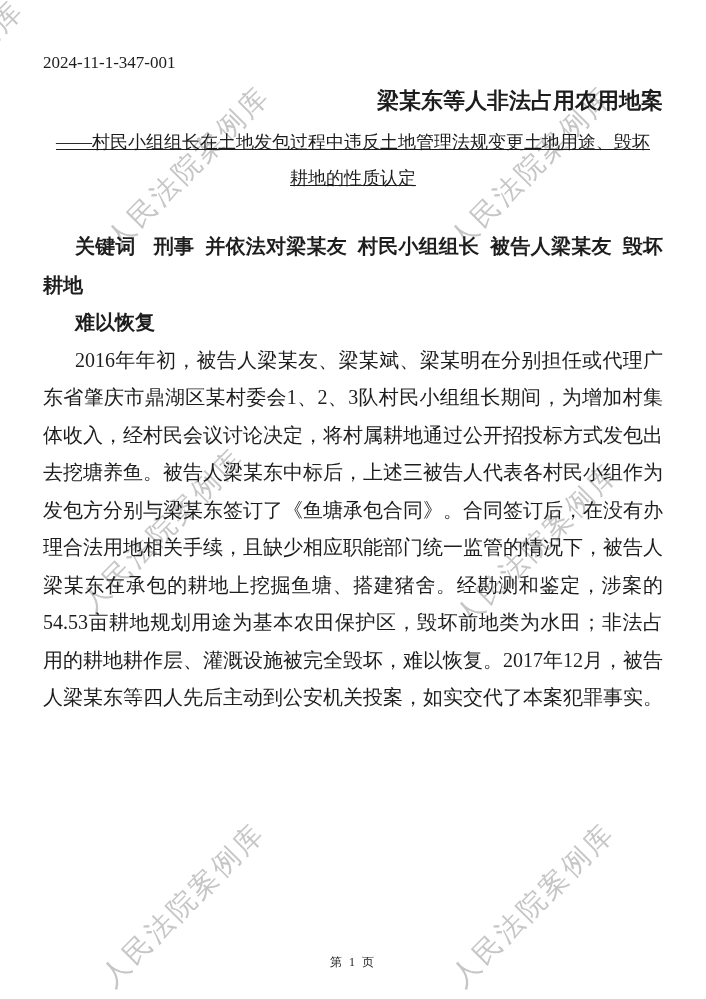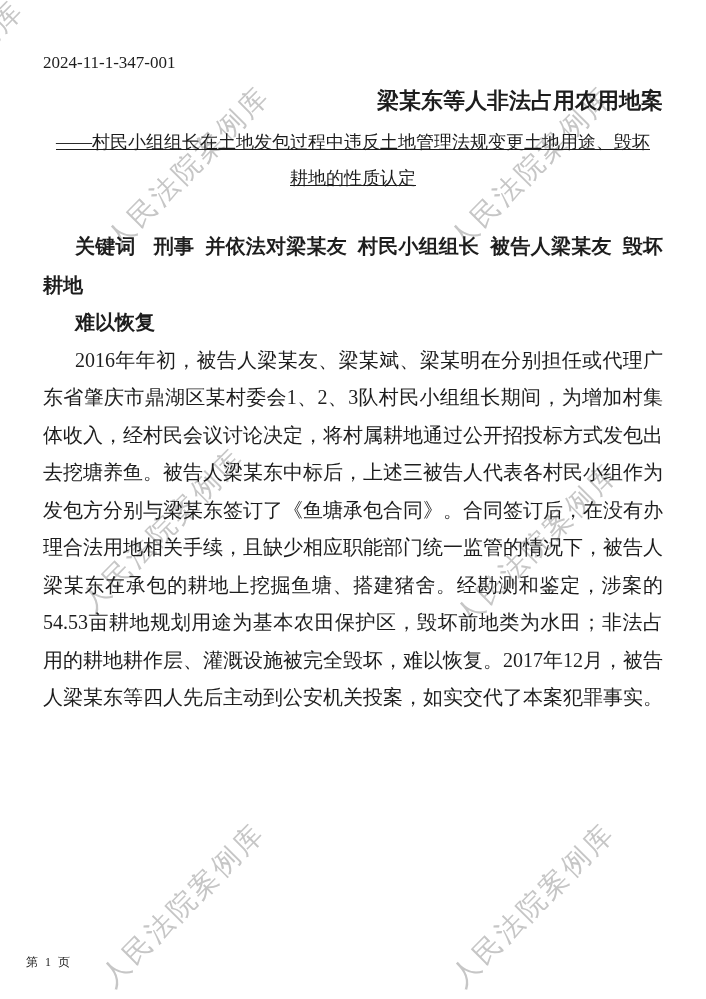--- a/index.html
+++ b/index.html
@@ -86,25 +86,24 @@
     font-size: 20px;
     line-height: 37.5px;
     text-indent: 32px;
     text-align: justify;
   }
   .footer {
     position: absolute;
     left: 0;
     right: 0;
     bottom: 28px;
-    text-align: left;
+    text-align: center;
     font-size: 12px;
     z-index: 1;
     letter-spacing: 2px;
-    margin-left: 26px;
   }
 </style>
 </head>
 <body>
 
 <div class="page" style="color: rgb(29, 29, 29); background: rgb(255, 255, 255);">
 
   <div class="watermark-layer">
     <div class="wm" style="left: -58px; top: 82px; color: rgb(198, 198, 198);">人民法院案例库</div>
     <div class="wm" style="left: 188px; top: 168px; color: rgb(198, 198, 198);">人民法院案例库</div>

